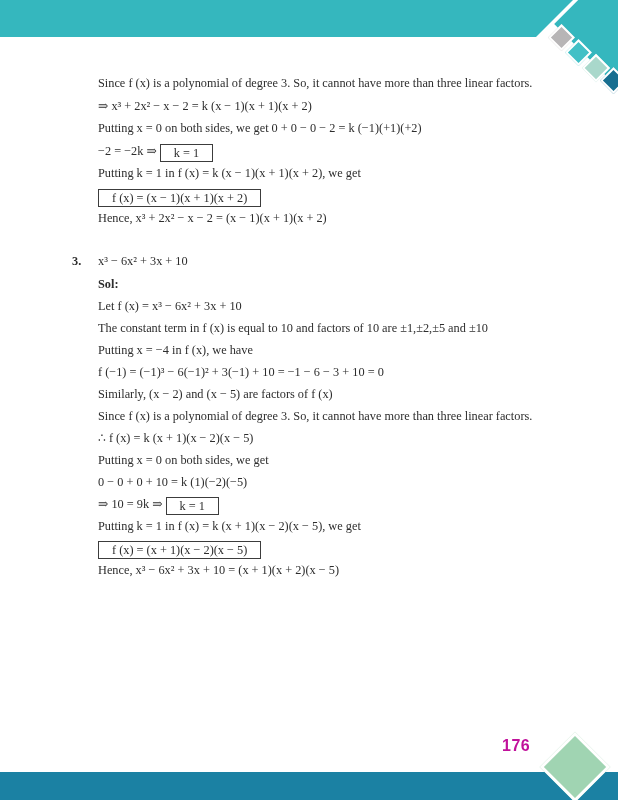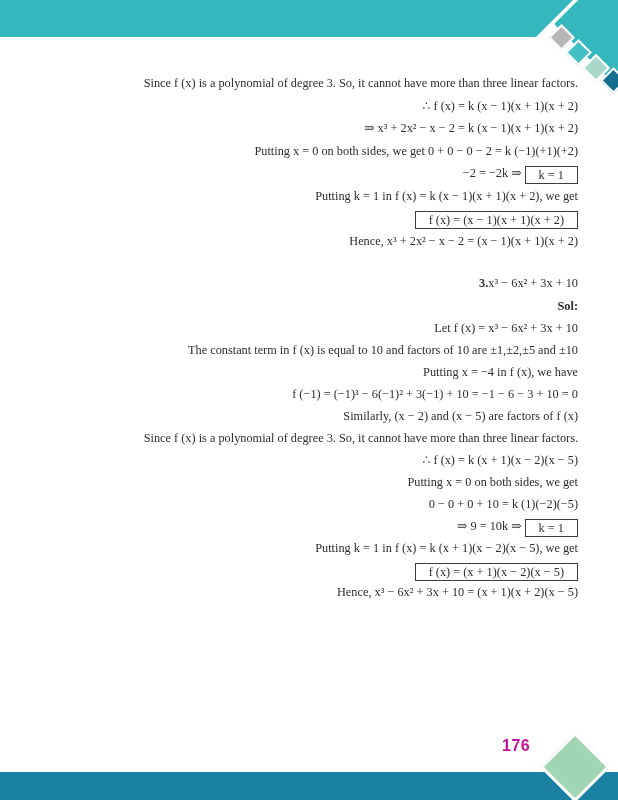--- a/index.html
+++ b/index.html
@@ -9,21 +9,21 @@
     --gray-diamond:#b7b5b6;
     --navy:#176e90;
     --band-dark:#1b81a3;
     --green-diamond:#a0d4b2;
     --page-num:#c1119b;
     --ink:#2d2d2d;
   }
   html,body{margin:0;padding:0;}
   .page{
     position:relative;width:618px;height:800px;background:#ffffff;overflow:hidden;
-    font-family:"Liberation Serif","DejaVu Serif",serif;color:var(--ink);text-align:right;
+    font-family:"Liberation Serif","DejaVu Serif",serif;color:var(--ink);
   }
   
   .top-band{
     position:absolute;left:0;top:0;width:618px;height:37px;background:var(--teal);
     clip-path:polygon(0 0,573px 0,536px 37px,0 37px);
   }
   .diamond{position:absolute;transform:rotate(45deg);}
   .d-large{left:577px;top:-31px;width:110px;height:110px;background:var(--teal);}
   .d-gray{left:552px;top:28px;width:15px;height:15px;background:var(--gray-diamond);border:2px solid #fff;}
   .d-teal{left:569px;top:43px;width:15px;height:15px;background:var(--teal-light);border:2px solid #fff;}
@@ -58,21 +58,20 @@
   <div class="diamond d-large"></div>
   <div class="diamond d-gray"></div>
   <div class="diamond d-teal"></div>
   <div class="diamond d-seafoam"></div>
   <div class="diamond d-navy"></div>
 
   <div class="content">
 
     <div class="sec-a">
       <div class="line">Since f (x) is a polynomial of degree 3. So, it cannot have more than three linear factors.</div>
-      <div class="line">∴ f (x) = k (x − 1)(x + 1)(x + 2)</div>
       <div class="line">⇒ x³ + 2x² − x − 2 = k (x − 1)(x + 1)(x + 2)</div>
       <div class="line">Putting x = 0 on both sides, we get 0 + 0 − 0 − 2 = k (−1)(+1)(+2)</div>
       <div class="line">
         <span>−2 = −2k ⇒ </span><span class="boxed">k = 1</span>
       </div>
       <div class="line">Putting k = 1 in f (x) = k (x − 1)(x + 1)(x + 2), we get</div>
       <div class="line">
         <span class="boxed">f (x) = (x − 1)(x + 1)(x + 2)</span>
       </div>
       <div class="line">Hence, x³ + 2x² − x − 2 = (x − 1)(x + 1)(x + 2)</div>
@@ -89,21 +88,21 @@
       <div class="line">Let f (x) = x³ − 6x² + 3x + 10</div>
       <div class="line">The constant term in f (x) is equal to 10 and factors of 10 are ±1,±2,±5 and ±10</div>
       <div class="line">Putting x = −4 in f (x), we have</div>
       <div class="line">f (−1) = (−1)³ − 6(−1)² + 3(−1) + 10 = −1 − 6 − 3 + 10 = 0</div>
       <div class="line">Similarly, (x − 2) and (x − 5) are factors of f (x)</div>
       <div class="line">Since f (x) is a polynomial of degree 3. So, it cannot have more than three linear factors.</div>
       <div class="line">∴ f (x) = k (x + 1)(x − 2)(x − 5)</div>
       <div class="line">Putting x = 0 on both sides, we get</div>
       <div class="line">0 − 0 + 0 + 10 = k (1)(−2)(−5)</div>
       <div class="line">
-        <span>⇒ 9 = 10k ⇒ </span><span class="boxed">k = 1</span>
+        <span>⇒ 10 = 9k ⇒ </span><span class="boxed">k = 1</span>
       </div>
       <div class="line">Putting k = 1 in f (x) = k (x + 1)(x − 2)(x − 5), we get</div>
       <div class="line">
         <span class="boxed">f (x) = (x + 1)(x − 2)(x − 5)</span>
       </div>
       <div class="line">Hence, x³ − 6x² + 3x + 10 = (x + 1)(x + 2)(x − 5)</div>
     </div>
   </div>
 
   <div class="bottom-band"></div>

